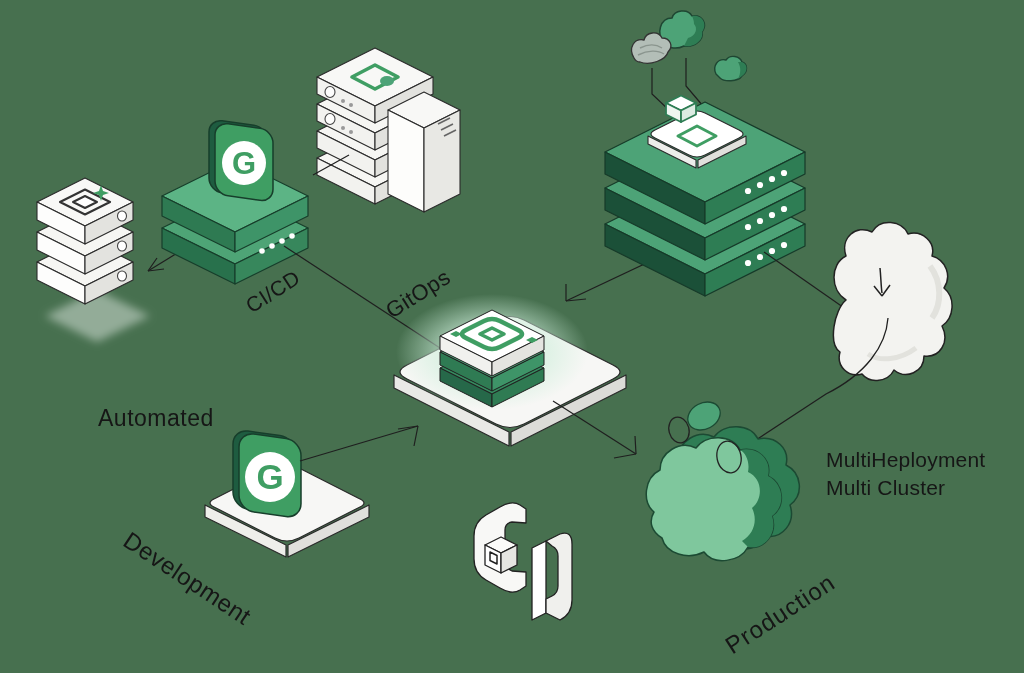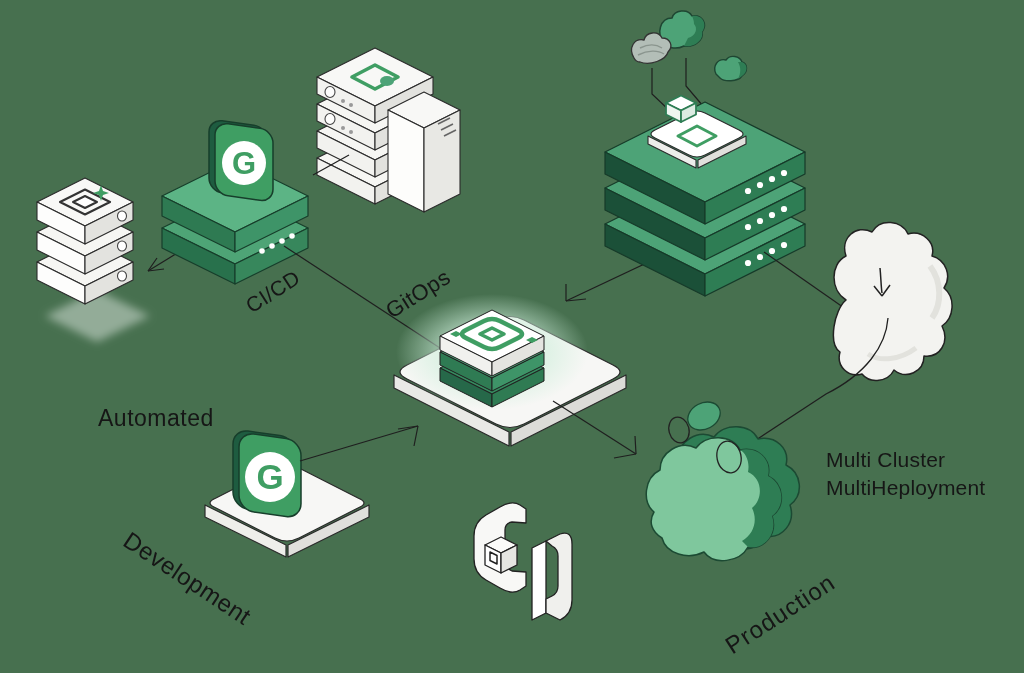--- a/index.html
+++ b/index.html
@@ -290,16 +290,16 @@
 </svg>
 
 <div id="lbl-automated" class="lbl">
   <span class="ln">Automated</span>
 </div>
 <div id="lbl-cicd" class="lbl">CI/CD</div>
 <div id="lbl-gitops" class="lbl">GitOps</div>
 <div id="lbl-development" class="lbl">Development</div>
 <div id="lbl-production" class="lbl">Production</div>
 <div id="lbl-multicluster" class="lbl">
+  <span class="ln">MultiHeployment</span>
   <span class="ln">Multi Cluster</span>
-  <span class="ln">MultiHeployment</span>
 </div>
 </div>
 
 </body></html>

